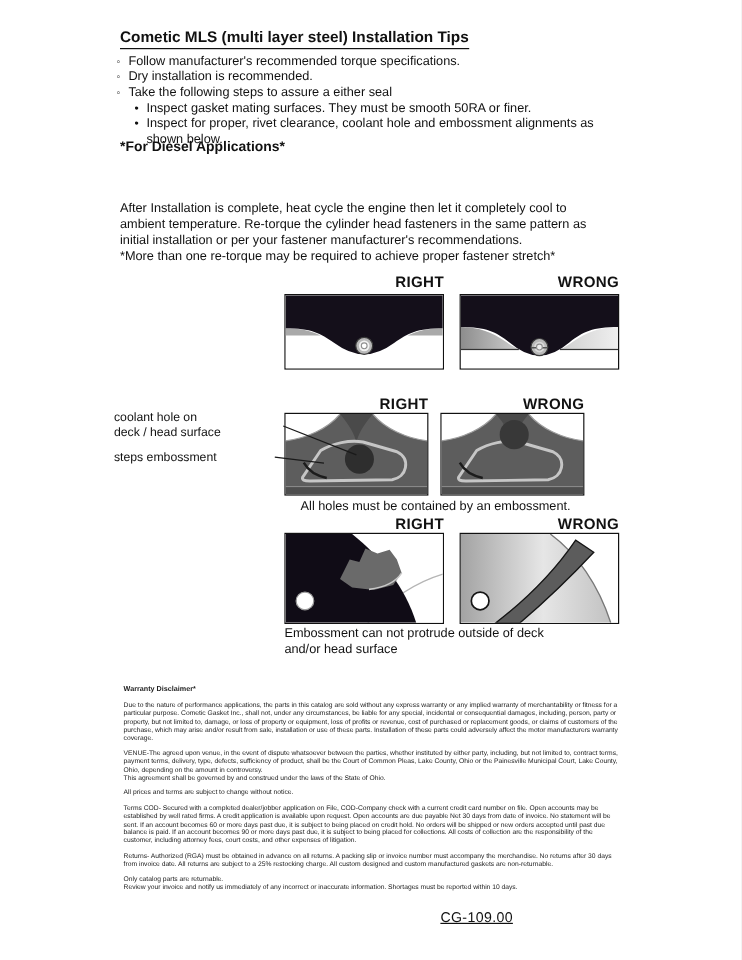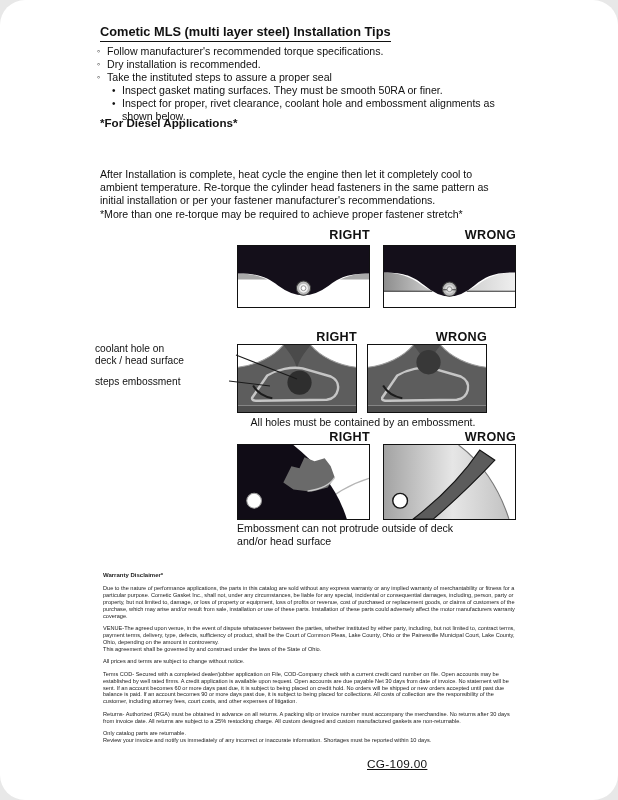--- a/index.html
+++ b/index.html
@@ -1,17 +1,17 @@
 <!DOCTYPE html>
 <html><head>
 <meta charset="utf-8">
 <style>
   html,body{margin:0;padding:0;background:#e8e8e8;}
   .page{position:relative;width:618px;height:800px;background:#ffffff;margin:0 auto;
-        font-family:"Liberation Sans", sans-serif;color:#111;overflow:hidden;border-radius:25px;}
+        font-family:"Liberation Sans", sans-serif;color:#111;overflow:hidden;}
   .abs{position:absolute;}
   .title{font-size:12.8px;font-weight:bold;border-bottom:1.6px solid #111;padding-bottom:2px;display:inline-block;}
   .body-text{font-size:10.6px;line-height:13px;}
   .bullet-row{display:flex;font-size:10.6px;line-height:13px;}
   .bullet-glyph{width:10px;flex:0 0 10px;font-size:9px;line-height:13px;}
   .sub{margin-left:15px;}
   .sub .bullet-glyph{font-size:10px;}
   .sec-head{font-size:11.6px;font-weight:bold;}
   .dg-head{font-size:12.6px;font-weight:600;text-align:right;letter-spacing:.3px;}
   .panel{border:1.8px solid #111;box-sizing:border-box;background:#fff;}
@@ -37,21 +37,21 @@
     <div class="bullet-row">
       <span class="bullet-glyph">◦</span>
       <span>Follow manufacturer's recommended torque specifications.</span>
     </div>
     <div class="bullet-row">
       <span class="bullet-glyph">◦</span>
       <span>Dry installation is recommended.</span>
     </div>
     <div class="bullet-row">
       <span class="bullet-glyph">◦</span>
-      <span>Take the instituted steps to assure a proper seal</span>
+      <span>Take the following steps to assure a either seal</span>
     </div>
     <div class="bullet-row sub">
       <span class="bullet-glyph">•</span>
       <span>Inspect gasket mating surfaces.  They must be smooth 50RA or finer.</span>
     </div>
     <div class="bullet-row sub">
       <span class="bullet-glyph">•</span>
       <span>Inspect for proper, rivet clearance, coolant hole and embossment alignments as shown below.</span>
     </div>
   </div>

